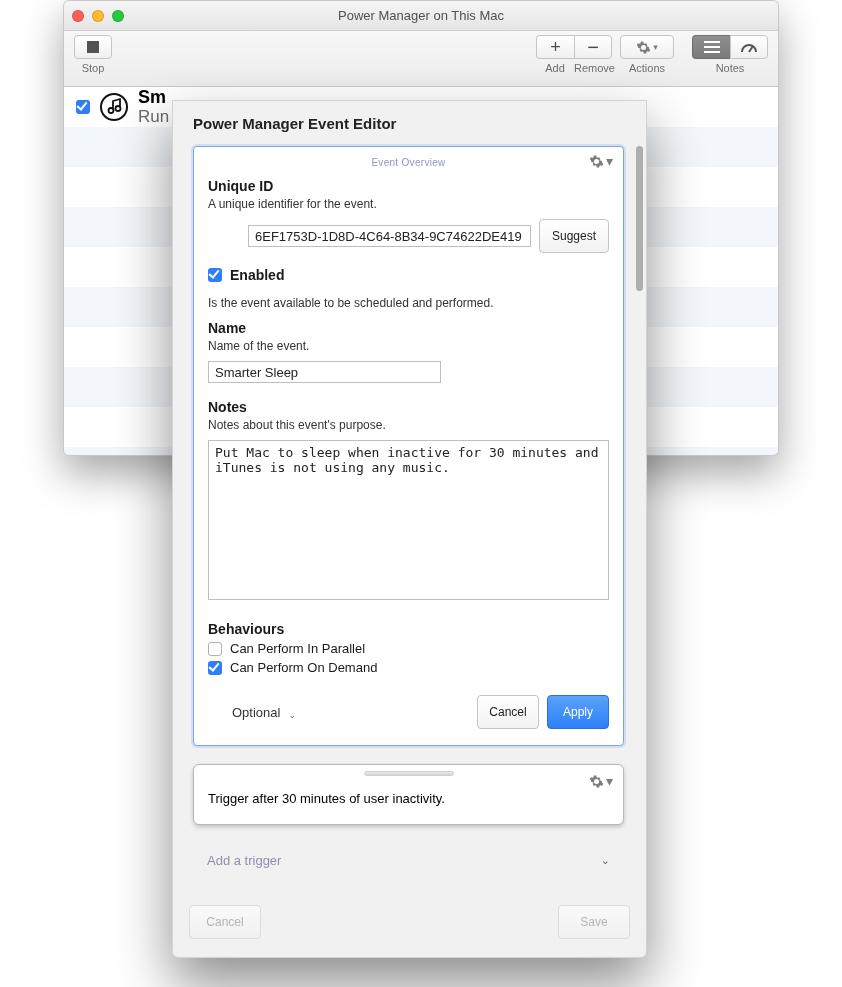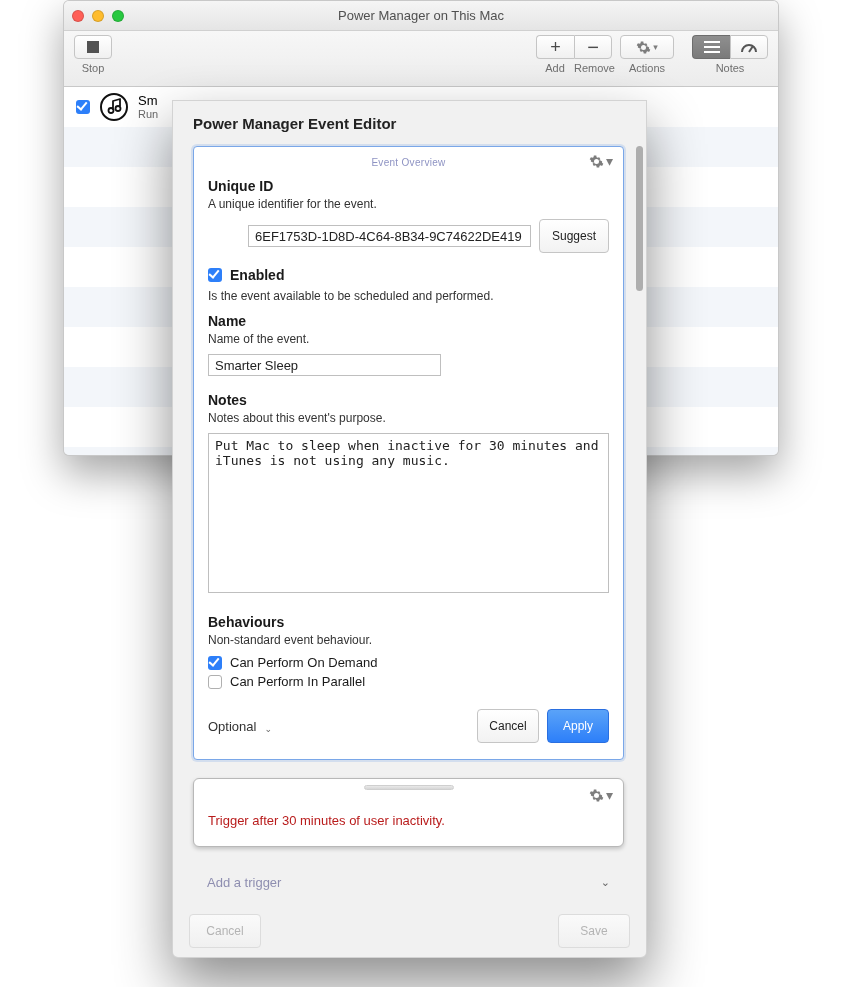--- a/index.html
+++ b/index.html
@@ -82,22 +82,22 @@
 .chk { width:14px; height:14px; border-radius:3px; background:#2d7ff9; position:relative; display:inline-block; }
 .chk::after { content:""; position:absolute; left:3px; top:0px; width:4px; height:8px; border:solid #fff; border-width:0 2px 2px 0; transform: rotate(40deg); }
 .chk.empty { background:#fff; border:1px solid #b0b0b0; }
 .chk.empty::after { display:none; }
 .app-icon {
   width: 28px; height: 28px;
   display: flex; align-items: center; justify-content: center;
 }
 .app-icon svg { width: 28px; height: 28px; }
 .row-text { display:flex; flex-direction:column; line-height:1.1; }
-.row-text .t1 { font-weight:400; font-size:13px; }
-.row-text .t2 { font-size:11px; color:#6a6a6a; }
+.row-text .t1 { font-weight:700; font-size:18px; }
+.row-text .t2 { font-size:17px; color:#6a6a6a; }
 
 
 .sheet {
   position: absolute;
   left: 172px; top: 100px;
   width: 475px; height: 858px;
   background: #f1f1f1;
   border: 1px solid rgba(0,0,0,0.12);
   border-radius: 0 0 6px 6px;
   box-shadow: 0 26px 55px rgba(0,0,0,0.45);
@@ -165,42 +165,42 @@
 .textarea {
   width: 100%; height: 160px;
   border: 1px solid #bfbfbf;
   padding: 4px 6px;
   font-size: 13px; color:#222;
   resize: none;
 }
 .card-footer {
   display:flex; align-items:center; margin-top:20px;
 }
-.select-like { font-size:13px; color:#333; display:flex; align-items:flex-end; gap:8px; }
+.select-like { font-size:13px; color:#333; display:flex; align-items:flex-end; gap:8px;margin-left:24px; }
 .caret { font-size:9px; color:#666; }
 .card-footer .spacer { flex:1; }
 
 
 .trigger-card {
   margin-top: 18px;
   background:#fff;
   border:1px solid #b8b8b8;
   border-radius:6px;
   box-shadow: 0 2px 4px rgba(0,0,0,0.2), inset 0 1px 0 #fff;
   position:relative;
   padding: 18px 14px 18px 14px;
 }
 .trigger-card .handle {
   position:absolute; top:6px; left:50%; transform:translateX(-50%);
   width:90px; height:5px; border-radius:3px;
   background:linear-gradient(#e9e9e9,#d6d6d6);
   border:1px solid #cfcfcf;
 }
 .trigger-card .gear-top { position:absolute; right:10px; top:8px; font-size:14px; color:#7d7d7d; }
-.trigger-card .text { font-size:13px; color:#b91c1c; margin-top:16px; }
+.trigger-card .text { font-size:13px; color:#000000; margin-top:8px; }
 
 .add-trigger {
   margin-top: 18px;
   padding: 10px 14px;
   display:flex; align-items:center; justify-content:space-between;
   color:#8e8eb0; font-size:13px;
 }
 
 .sheet-footer {
   padding: 14px 16px 18px 16px;
@@ -324,42 +324,41 @@
       <div class="hstack">
         <input class="text-input id" value="6EF1753D-1D8D-4C64-8B34-9C74622DE419" style="">
         <button class="mac-btn">Suggest</button>
       </div>
 
       
       <div class="checkbox-line">
         <span class="chk"></span>
         <span class="lbl">Enabled</span>
       </div>
-      <div class="field-desc" style="margin-top:6px;">Is the event available to be scheduled and performed.</div>
+      <div class="field-desc" style="margin-top:13px;">Is the event available to be scheduled and performed.</div>
 
       
       <div class="field-label">Name</div>
       <div class="field-desc">Name of the event.</div>
       <input class="text-input" style="width: 58%;" value="Smarter Sleep">
 
       
       <div class="field-label" style="margin-top:16px;">Notes</div>
       <div class="field-desc">Notes about this event's purpose.</div>
       <textarea class="textarea" style="">Put Mac to sleep when inactive for 30 minutes and iTunes is not using any music.</textarea>
 
       
       <div class="field-label" style="margin-top:18px;">Behaviours</div>
-      <div class="field-desc">Non-standard event behaviour.</div>
+      <div class="checkbox-line thin">
+        <span class="chk empty"></span>
+        <span class="lbl">Can Perform In Parallel</span>
+      </div>
       <div class="checkbox-line thin">
         <span class="chk"></span>
         <span class="lbl">Can Perform On Demand</span>
-      </div>
-      <div class="checkbox-line thin">
-        <span class="chk empty"></span>
-        <span class="lbl">Can Perform In Parallel</span>
       </div>
 
       
       <div class="card-footer">
         <div class="select-like">
           <span>Optional</span>
           <span class="caret">⌄</span>
         </div>
         <div class="spacer"></div>
         <button class="mac-btn" style="width:62px;">Cancel</button>

